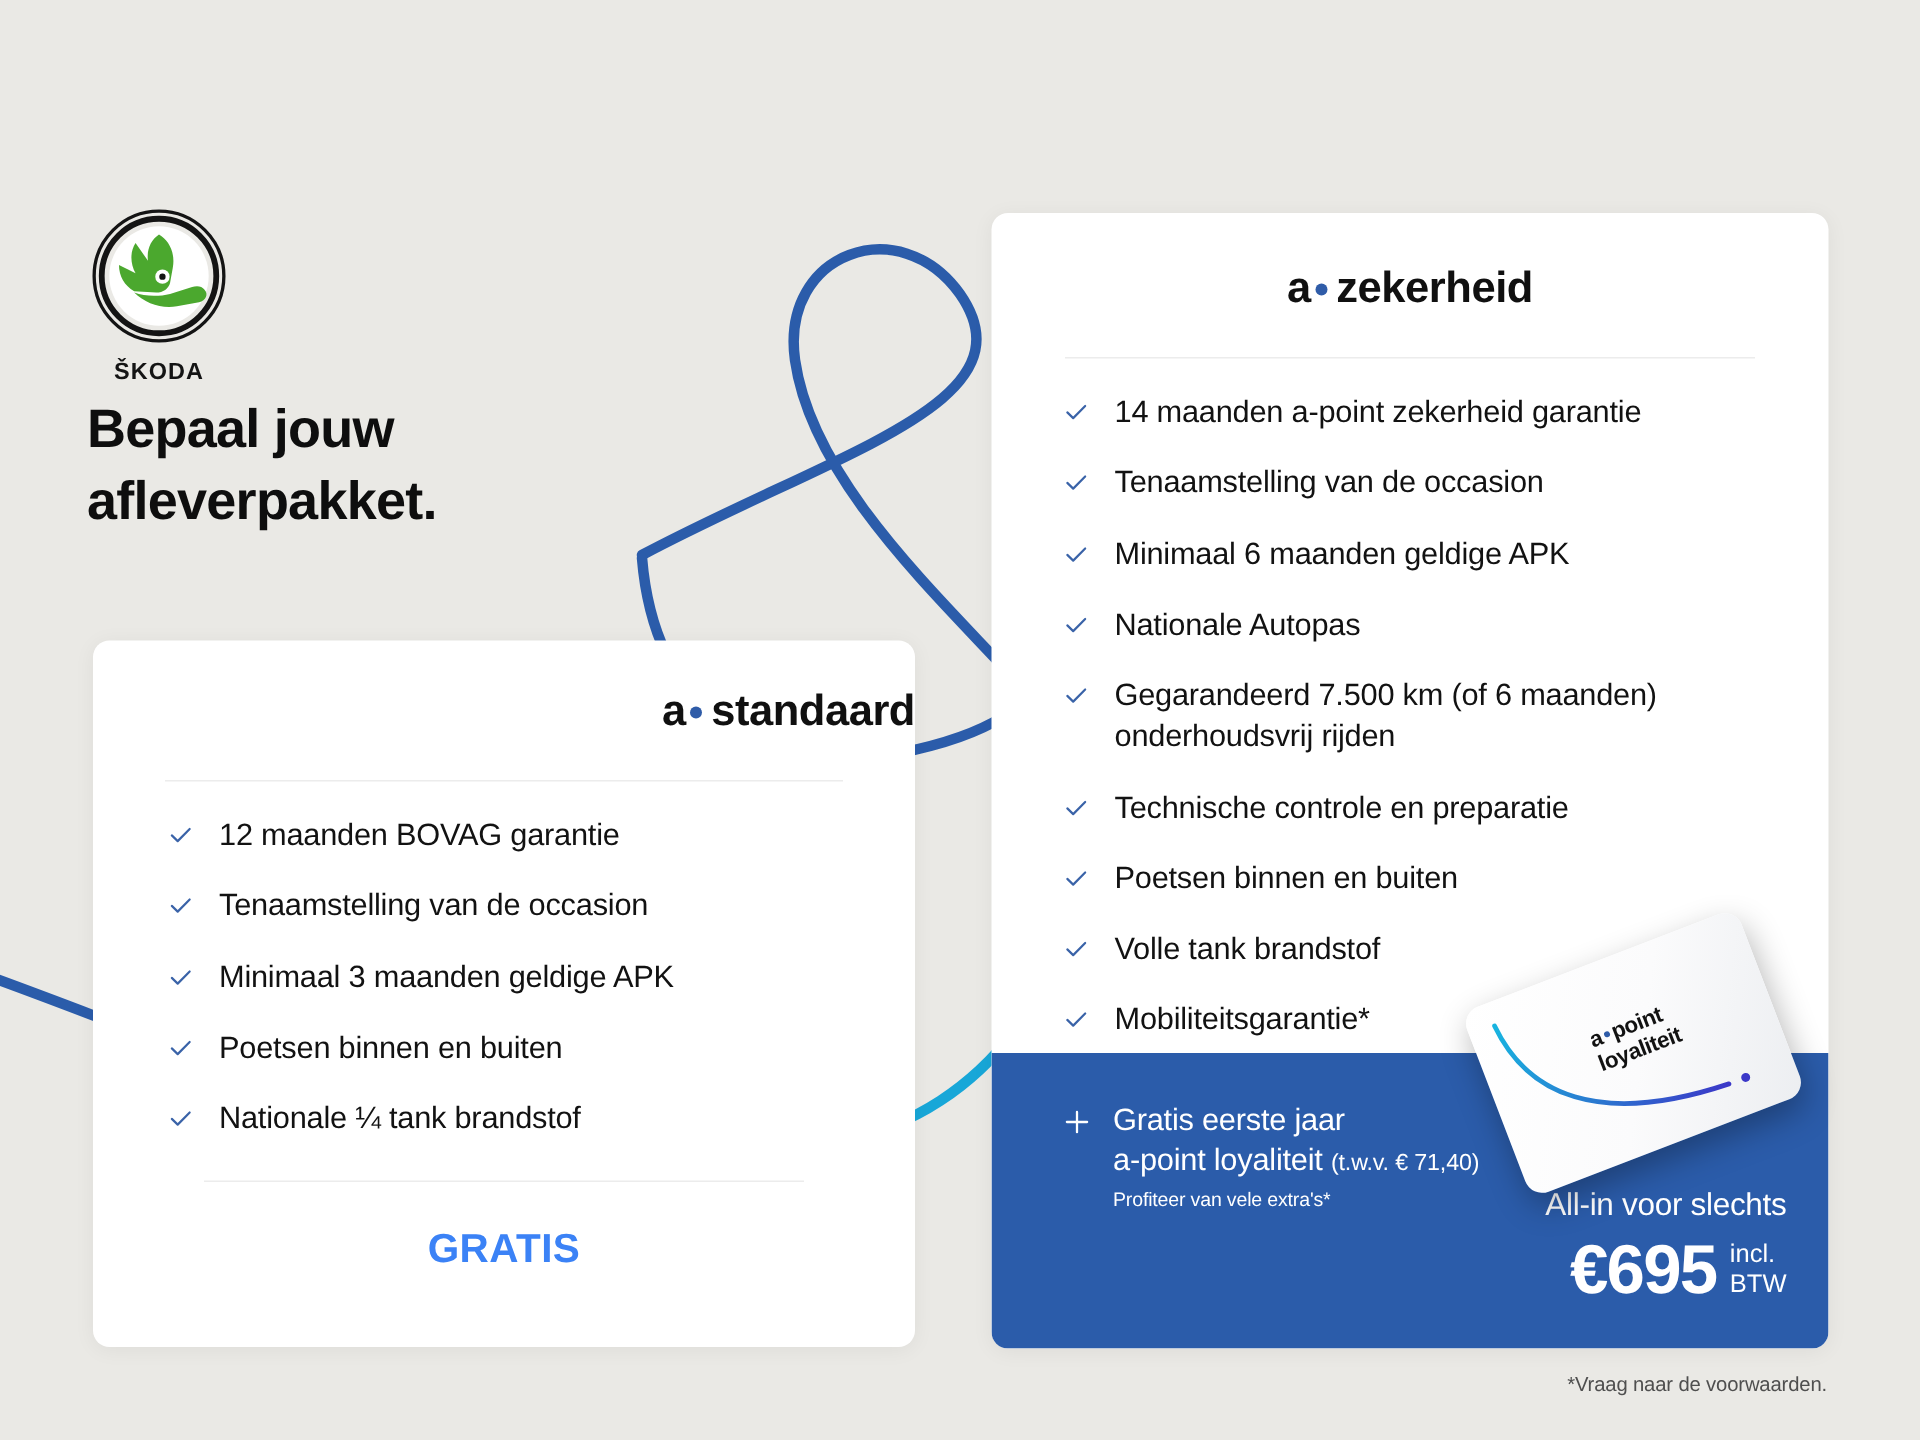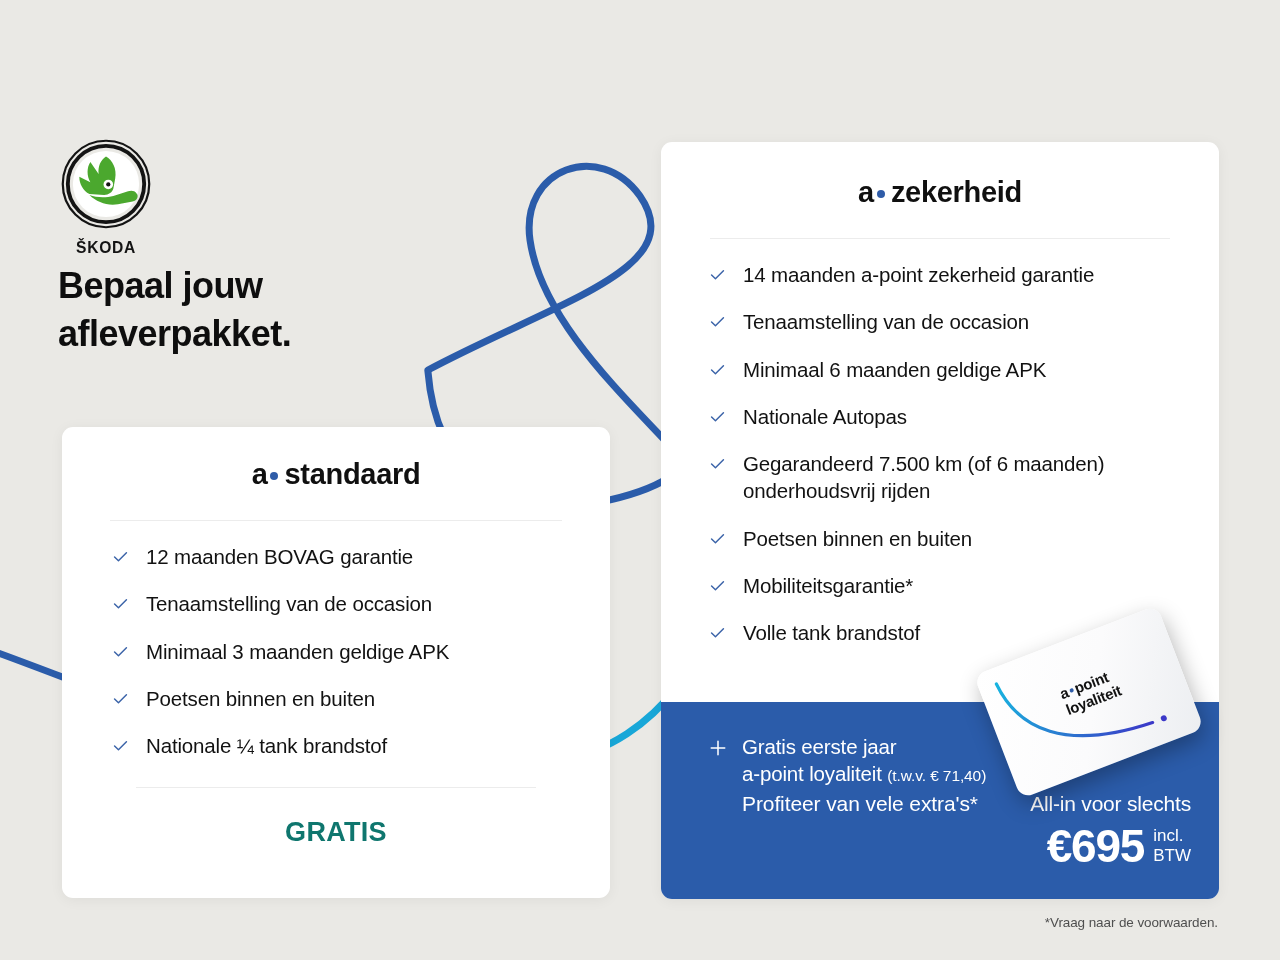--- a/index.html
+++ b/index.html
@@ -74,21 +74,21 @@
     width: 558px; height: 757px;
   }
 
   .card-title {
     text-align: center;
     font-size: 29px;
     font-weight: 600;
     color: #101010;
     letter-spacing: -0.3px;
   }
-  .card-standaard .card-title { padding-top: 31px; }
+  .card-standaard .card-title { padding-top: 31px; text-align: right; }
   .card-zekerheid .card-title { padding-top: 34px; }
 
   .logo-a {
     font-weight: 700;
     color: #101010;
   }
   .logo-dot {
     display: inline-block;
     width: 8px; height: 8px;
     border-radius: 50%;
@@ -135,21 +135,21 @@
     color: #121212;
     letter-spacing: -0.15px;
   }
 
   .gratis {
     text-align: center;
     margin-top: 29px;
     font-size: 27px;
     font-weight: 700;
     letter-spacing: 0.3px;
-    color: #0f766e;
+    color: #3b82f6;
   }
 
   
   .price-panel {
     position: absolute;
     left: 0; bottom: 0;
     width: 558px; height: 197px;
     background: #2b5caa;
     color: #ffffff;
     z-index: 2;
@@ -175,21 +175,21 @@
     font-size: 20.5px;
     line-height: 1.32;
     letter-spacing: -0.15px;
   }
   .bonus-small {
     font-size: 15.5px;
     letter-spacing: -0.1px;
   }
   .bonus-sub {
     margin-top: 5px;
-    font-size: 21px;
+    font-size: 13px;
     letter-spacing: -0.1px;
   }
 
   .price-row {
     position: absolute;
     left: 48px; right: 28px; bottom: 30px;
     display: flex;
     align-items: flex-end;
     justify-content: space-between;
     flex-direction: column;
@@ -380,33 +380,39 @@
       <li class="feature-item">
         <svg class="check-icon" viewBox="0 0 20 20">
           <path d="M3 10.5 L7.6 15 L17 5.5" fill="none" stroke="#3a63a8" stroke-width="1.7" stroke-linecap="round" stroke-linejoin="round"></path>
         </svg>
         <span class="feature-text">Gegarandeerd 7.500 km (of 6 maanden) onderhoudsvrij rijden</span>
       </li>
       <li class="feature-item">
         <svg class="check-icon" viewBox="0 0 20 20">
           <path d="M3 10.5 L7.6 15 L17 5.5" fill="none" stroke="#3a63a8" stroke-width="1.7" stroke-linecap="round" stroke-linejoin="round"></path>
         </svg>
+        <span class="feature-text">Technische controle en preparatie</span>
+      </li>
+      <li class="feature-item">
+        <svg class="check-icon" viewBox="0 0 20 20">
+          <path d="M3 10.5 L7.6 15 L17 5.5" fill="none" stroke="#3a63a8" stroke-width="1.7" stroke-linecap="round" stroke-linejoin="round"></path>
+        </svg>
         <span class="feature-text">Poetsen binnen en buiten</span>
       </li>
       <li class="feature-item">
         <svg class="check-icon" viewBox="0 0 20 20">
           <path d="M3 10.5 L7.6 15 L17 5.5" fill="none" stroke="#3a63a8" stroke-width="1.7" stroke-linecap="round" stroke-linejoin="round"></path>
         </svg>
+        <span class="feature-text">Volle tank brandstof</span>
+      </li>
+      <li class="feature-item">
+        <svg class="check-icon" viewBox="0 0 20 20">
+          <path d="M3 10.5 L7.6 15 L17 5.5" fill="none" stroke="#3a63a8" stroke-width="1.7" stroke-linecap="round" stroke-linejoin="round"></path>
+        </svg>
         <span class="feature-text">Mobiliteitsgarantie*</span>
-      </li>
-      <li class="feature-item">
-        <svg class="check-icon" viewBox="0 0 20 20">
-          <path d="M3 10.5 L7.6 15 L17 5.5" fill="none" stroke="#3a63a8" stroke-width="1.7" stroke-linecap="round" stroke-linejoin="round"></path>
-        </svg>
-        <span class="feature-text">Volle tank brandstof</span>
       </li>
     </ul>
 
     <div class="price-panel">
       <div class="price-bonus">
         <svg class="plus-icon" viewBox="0 0 20 20">
           <path d="M10 2.5 L10 17.5 M2.5 10 L17.5 10" stroke="#ffffff" stroke-width="1.7" stroke-linecap="round"></path>
         </svg>
         <div class="bonus-lines">
           <div class="bonus-l1">Gratis eerste jaar</div>

